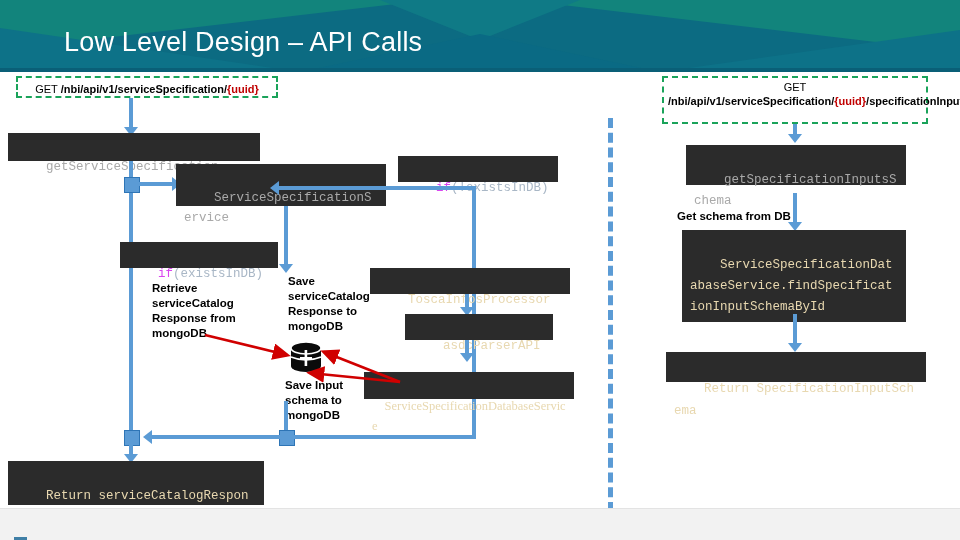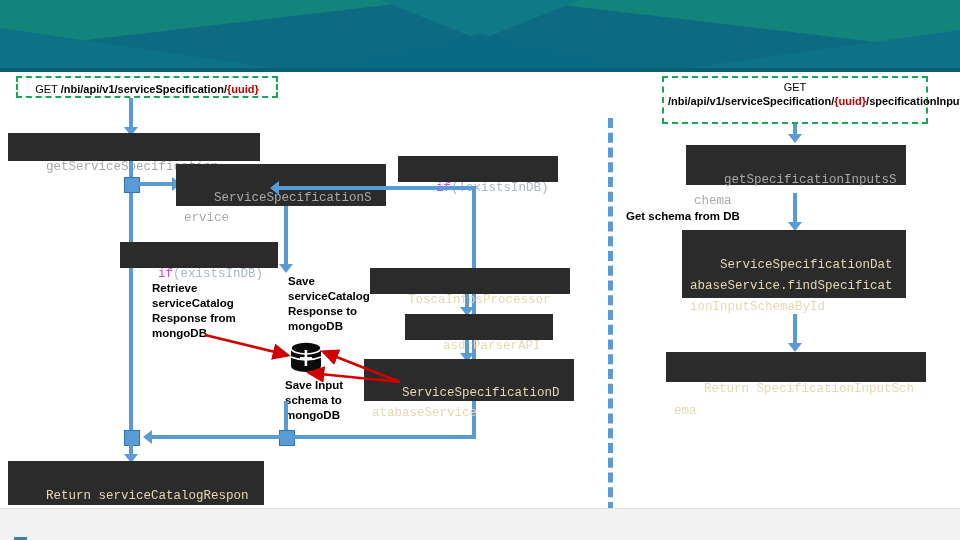--- a/index.html
+++ b/index.html
@@ -92,20 +92,21 @@
     <svg width="960" height="72" viewBox="0 0 960 72">
       <rect x="0" y="0" width="960" height="72" fill="#0c6b82"></rect>
       <polygon points="0,0 430,0 0,50" fill="#12847c"></polygon>
       <polygon points="960,0 520,0 960,52" fill="#12847c"></polygon>
       <polygon points="380,0 580,0 480,40" fill="#0f7a86"></polygon>
       <polygon points="0,72 300,72 0,28" fill="#0d7288"></polygon>
       <polygon points="960,72 660,72 960,30" fill="#0d7288"></polygon>
       <polygon points="300,72 660,72 480,34" fill="#0a6a84"></polygon>
       <rect x="0" y="68" width="960" height="4" fill="#0a5f77"></rect>
     </svg>
+    <div class="banner-title">Low Level Design – API Calls</div>
   </div>
 
   <div class="divider" style="left:608px;top:118px;height:394px;"></div>
 
   <div class="reqbox" style="left:16px;top:76px;width:262px;height:22px;line-height:18px;font-size:11px;">
     <span class="verb">GET </span><span class="path">/nbi/api/v1/serviceSpecification/</span><span class="uuid">{uuid}</span>
   </div>
 
   <div class="vline" style="left:129px;top:98px;height:32px;"></div>
   <div class="arrow down" style="left:124px;top:127px;"></div>
@@ -163,21 +164,21 @@
   </div>
   <div class="vline" style="left:465px;top:294px;height:16px;"></div>
   <div class="arrow down" style="left:460px;top:307px;"></div>
 
   <div class="codebox" style="left:392px;top:314px;width:148px;height:26px;line-height:19px;margin-left:13px;">
     <span>asdcParserAPI</span>
   </div>
   <div class="vline" style="left:465px;top:340px;height:16px;"></div>
   <div class="arrow down" style="left:460px;top:353px;"></div>
 
-  <div class="codebox" style="left:364px;top:359px;width:210px;height:42px;line-height:20px;">
+  <div class="codebox" style="left:364px;top:372px;width:210px;height:27px;line-height:20px;font-family:Liberation Serif, serif;">
     <span>ServiceSpecificationDatabaseService</span>
   </div>
 
   <div class="vline" style="left:284px;top:401px;height:36px;"></div>
   <div class="node" style="left:279px;top:430px;"></div>
   <div class="hline" style="left:150px;top:435px;width:134px;"></div>
   <div class="arrow left" style="left:143px;top:430px;"></div>
   <div class="hline" style="left:293px;top:435px;width:183px;"></div>
 
   <div class="vline" style="left:129px;top:444px;height:14px;"></div>
@@ -195,23 +196,23 @@
   <div class="vline" style="left:793px;top:124px;height:14px;"></div>
   <div class="arrow down" style="left:788px;top:134px;"></div>
 
   <div class="codebox gray" style="left:686px;top:145px;width:220px;height:40px;line-height:21px;">
     <span>getSpecificationInputsSchema</span>
   </div>
 
   <div class="vline" style="left:793px;top:193px;height:32px;"></div>
   <div class="arrow down" style="left:788px;top:222px;"></div>
 
-  <div class="anno" style="left:626px;top:209px;width:180px;">Get schema from DB</div>
-
-  <div class="codebox" style="left:682px;top:230px;width:224px;height:68px;line-height:21px;">
+  <div class="anno" style="left:644px;top:209px;width:180px;text-align:center;">Get schema from DB</div>
+
+  <div class="codebox" style="left:682px;top:230px;width:224px;height:92px;line-height:21px;">
     <span>ServiceSpecificationDatabaseService.findSpecificationInputSchemaById</span>
   </div>
 
   <div class="vline" style="left:793px;top:314px;height:32px;"></div>
   <div class="arrow down" style="left:788px;top:343px;"></div>
 
   <div class="codebox" style="left:666px;top:352px;width:260px;height:30px;line-height:22px;">
     <span>Return SpecificationInputSchema</span>
   </div>
 

